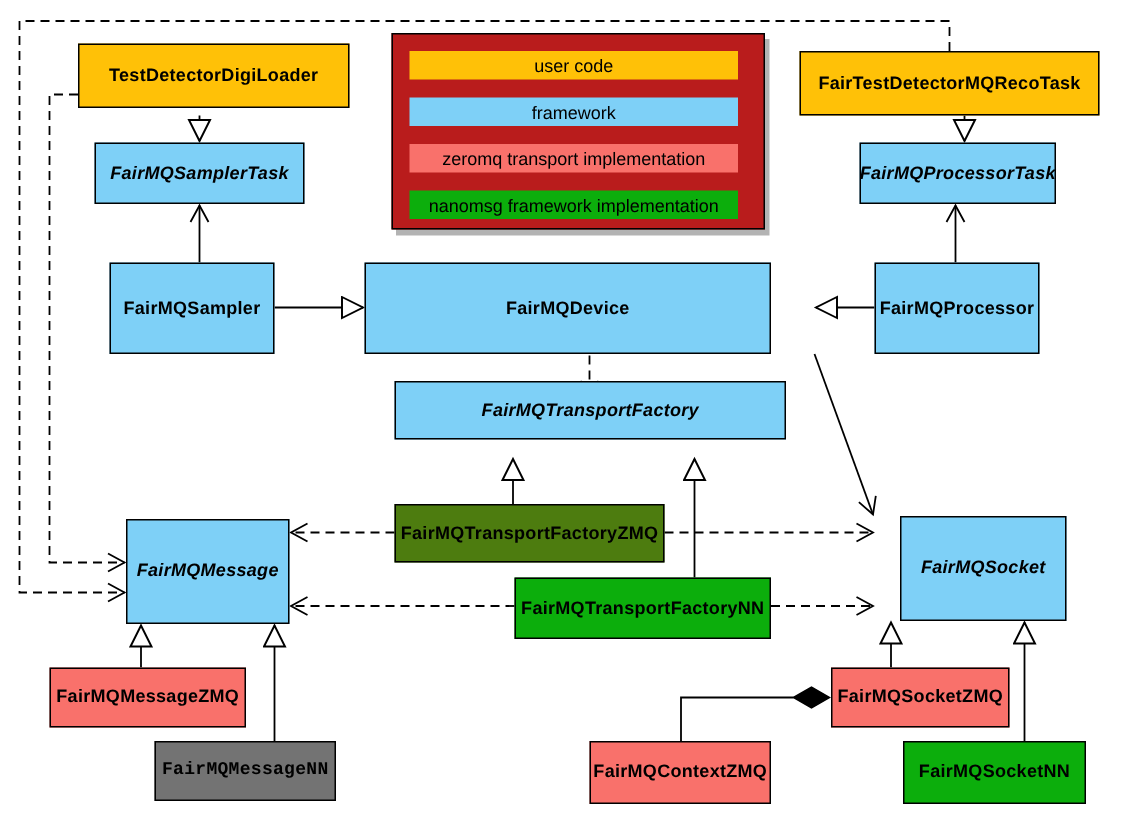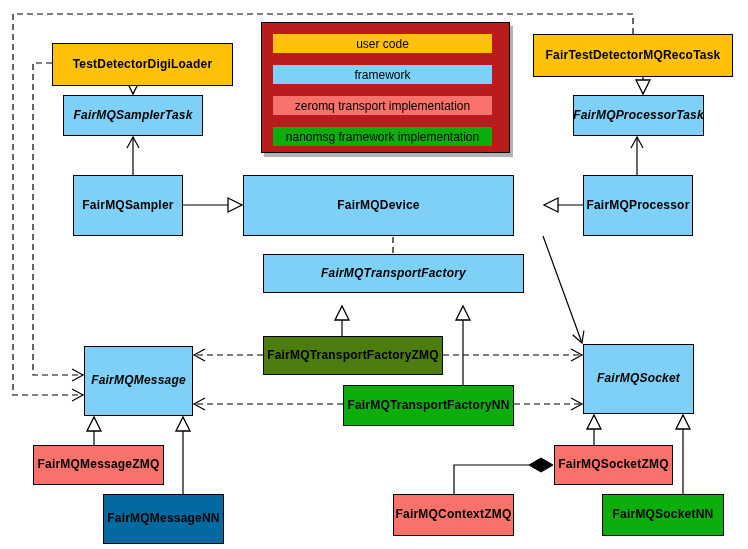--- a/index.html
+++ b/index.html
@@ -54,31 +54,31 @@
       </g>
   </svg>
 
   <div id="legend-box" style="left: 261px; top: 22px; width: 249px; height: 131px;">
       <div class="legend-bar" style="left: 11px; width: 219px; top: 11px; height: 19px; background: rgb(255, 193, 7);">user code</div>
       <div class="legend-bar" style="left: 11px; width: 219px; top: 42px; height: 19px; background: rgb(126, 208, 247);">framework</div>
       <div class="legend-bar" style="left: 11px; width: 219px; top: 73px; height: 19px; background: rgb(249, 113, 107);">zeromq transport implementation</div>
       <div class="legend-bar" style="left: 11px; width: 219px; top: 104px; height: 19px; background: rgb(12, 174, 12);">nanomsg framework implementation</div>
     </div>
   <div id="nodes">
-      <div class="node" style="left: 52px; top: 43px; width: 181px; height: 43px; background: rgb(255, 193, 7); border-color: rgb(0, 0, 0);">TestDetectorDigiLoader</div>
+      <div class="node" style="left: 52px; top: 29px; width: 181px; height: 43px; background: rgb(255, 193, 7); border-color: rgb(0, 0, 0);">TestDetectorDigiLoader</div>
       <div class="node" style="left: 533px; top: 34px; width: 200px; height: 43px; background: rgb(255, 193, 7); border-color: rgb(0, 0, 0);">FairTestDetectorMQRecoTask</div>
       <div class="node abstract" style="left: 63px; top: 95px; width: 140px; height: 41px; background: rgb(126, 208, 247); border-color: rgb(0, 0, 0);">FairMQSamplerTask</div>
       <div class="node abstract" style="left: 573px; top: 95px; width: 131px; height: 41px; background: rgb(126, 208, 247); border-color: rgb(0, 0, 0);">FairMQProcessorTask</div>
       <div class="node" style="left: 73px; top: 175px; width: 110px; height: 61px; background: rgb(126, 208, 247); border-color: rgb(0, 0, 0);">FairMQSampler</div>
       <div class="node" style="left: 243px; top: 175px; width: 271px; height: 61px; background: rgb(126, 208, 247); border-color: rgb(0, 0, 0);">FairMQDevice</div>
       <div class="node" style="left: 583px; top: 175px; width: 110px; height: 61px; background: rgb(126, 208, 247); border-color: rgb(0, 0, 0);">FairMQProcessor</div>
       <div class="node abstract" style="left: 263px; top: 254px; width: 261px; height: 39px; background: rgb(126, 208, 247); border-color: rgb(0, 0, 0);">FairMQTransportFactory</div>
       <div class="node" style="left: 263px; top: 336px; width: 180px; height: 39px; background: #4d7c0f; border-color: rgb(0, 0, 0);">FairMQTransportFactoryZMQ</div>
       <div class="node" style="left: 343px; top: 385px; width: 171px; height: 41px; background: rgb(12, 174, 12); border-color: rgb(0, 0, 0);">FairMQTransportFactoryNN</div>
       <div class="node abstract" style="left: 84px; top: 346px; width: 109px; height: 70px; background: rgb(126, 208, 247); border-color: rgb(0, 0, 0);">FairMQMessage</div>
-      <div class="node abstract" style="left: 583px; top: 344px; width: 111px; height: 70px; background: rgb(126, 208, 247); border-color: rgb(0, 0, 0);">FairMQSocket</div>
+      <div class="node abstract" style="left: 600px; top: 344px; width: 111px; height: 70px; background: rgb(126, 208, 247); border-color: rgb(0, 0, 0);">FairMQSocket</div>
       <div class="node" style="left: 33px; top: 445px; width: 131px; height: 40px; background: rgb(249, 113, 107); border-color: rgb(0, 0, 0);">FairMQMessageZMQ</div>
-      <div class="node" style="left: 103px; top: 494px; width: 121px; height: 50px; background: #0369a1; border-color: rgb(0, 0, 0);">FairMQMessageNN</div>
+      <div class="node" style="left: 103px; top: 494px; width: 121px; height: 40px; background: #737373; border-color: rgb(0, 0, 0); font-family: Liberation Mono, monospace;">FairMQMessageNN</div>
       <div class="node" style="left: 393px; top: 494px; width: 121px; height: 42px; background: rgb(249, 113, 107); border-color: rgb(0, 0, 0);">FairMQContextZMQ</div>
       <div class="node" style="left: 554px; top: 445px; width: 119px; height: 40px; background: rgb(249, 113, 107); border-color: rgb(0, 0, 0);">FairMQSocketZMQ</div>
       <div class="node" style="left: 602px; top: 494px; width: 122px; height: 42px; background: rgb(12, 174, 12); border-color: rgb(0, 0, 0);">FairMQSocketNN</div>
     </div>
 </div>
 
 </body></html>

